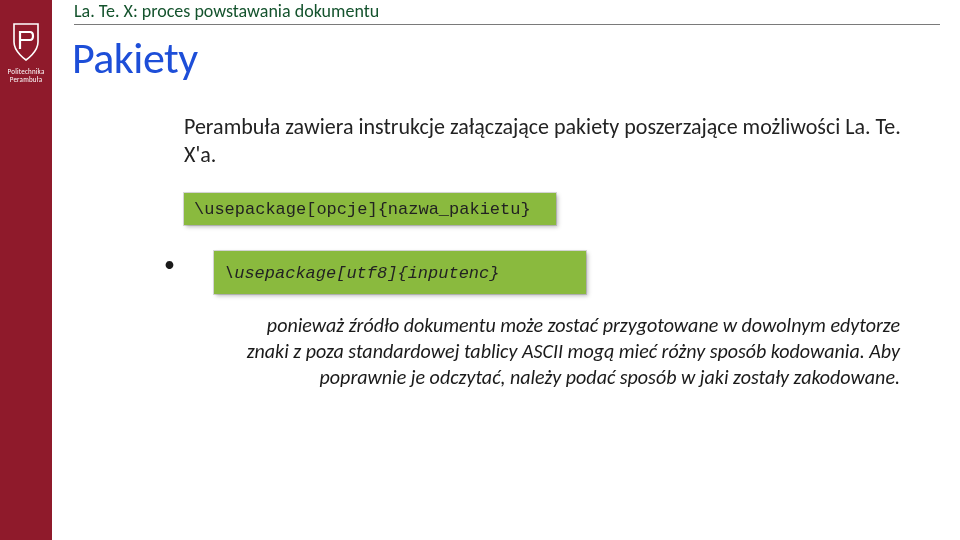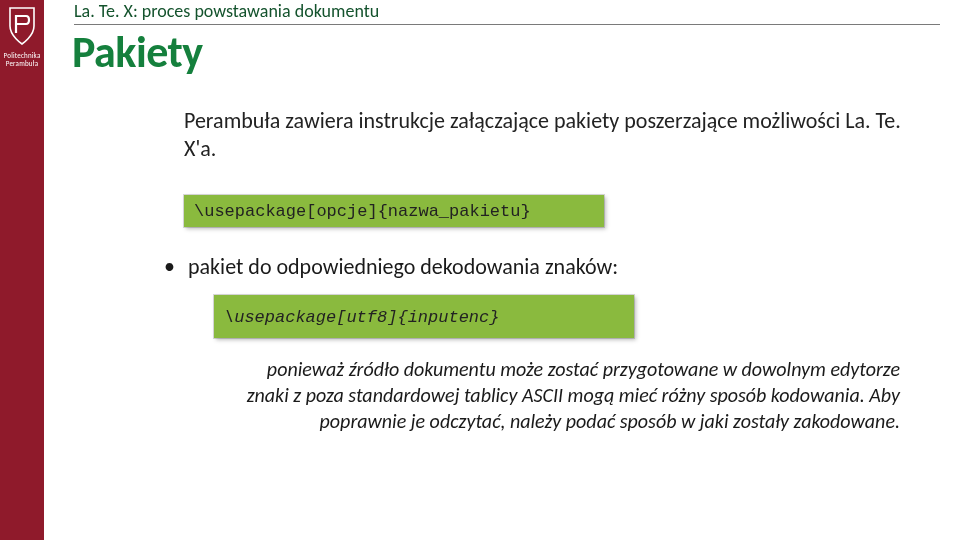--- a/index.html
+++ b/index.html
@@ -8,28 +8,28 @@
     height: 540px;
     background: #ffffff;
     font-family: "Segoe UI", "Calibri", "Helvetica Neue", sans-serif;
     color: #1a1a1a;
     overflow: hidden;
     position: relative;
   }
   .side-stripe {
     position: absolute;
     left: 0; top: 0;
-    width: 44px;
+    width: 52px;
     height: 100%;
     background: #8f1a2b;
     color: #fff;
     display: flex;
     flex-direction: column;
     align-items: center;
-    padding-top: 6px;
+    padding-top: 22px;
   }
   .side-stripe svg { width: 32px; height: 40px; }
   .side-stripe .inst {
     font-size: 7px;
     line-height: 8px;
     text-align: center;
     margin-top: 2px;
     letter-spacing: .2px;
   }
   .content {
@@ -40,41 +40,41 @@
     bottom: 0;
   }
   .breadcrumb {
     font-size: 18px;
     color: #14532d;
     padding-bottom: 2px;
     border-bottom: 1px solid #7a7a7a;
   }
   h1.title {
     font-size: 44px;
-    font-weight: 700;
-    color: #15803d;
-    margin-top: 0;
+    font-weight: 400;
+    color: #1d4ed8;
+    margin-top: 6px;
     margin-left: -2px;
     letter-spacing: -.5px;
   }
   .body {
     margin-left: 110px;
     margin-right: 30px;
     margin-top: 28px;
   }
   .intro {
     font-size: 22px;
     line-height: 28px;
     color: #222;
-    margin-bottom: 32px;
+    margin-bottom: 24px;
   }
   .codebar {
     background: #8aba3e;
     padding: 6px 10px 6px 10px;
-    width: 420px;
+    width: 372px;
     box-shadow: 2px 2px 4px rgba(0,0,0,.25), 0 0 0 1px rgba(0,0,0,.15);
   }
   .codebar code {
     font-family: Consolas, "Courier New", monospace;
     font-size: 17px;
     color: #222;
   }
   ul.bullets {
     list-style: none;
     margin-top: 26px;
@@ -129,21 +129,20 @@
 
   <div class="body">
     <p class="intro">Perambuła zawiera instrukcje załączające pakiety poszerzające możliwości La. Te. X'a.</p>
 
     <div class="codebar">
       <code>\usepackage[opcje]{nazwa_pakietu}</code>
     </div>
 
     <ul class="bullets">
       <li>
-        <span>pakiet do odpowiedniego dekodowania znaków:</span>
         <div class="sub">
           <div class="codebar">
             <code>\usepackage[utf8]{inputenc}</code>
           </div>
           <p class="explain">ponieważ źródło dokumentu może zostać przygotowane w dowolnym edytorze znaki z poza standardowej tablicy ASCII mogą mieć różny sposób kodowania. Aby poprawnie je odczytać, należy podać sposób w jaki zostały zakodowane.</p>
         </div>
       </li>
     </ul>
   </div>
 </div>

